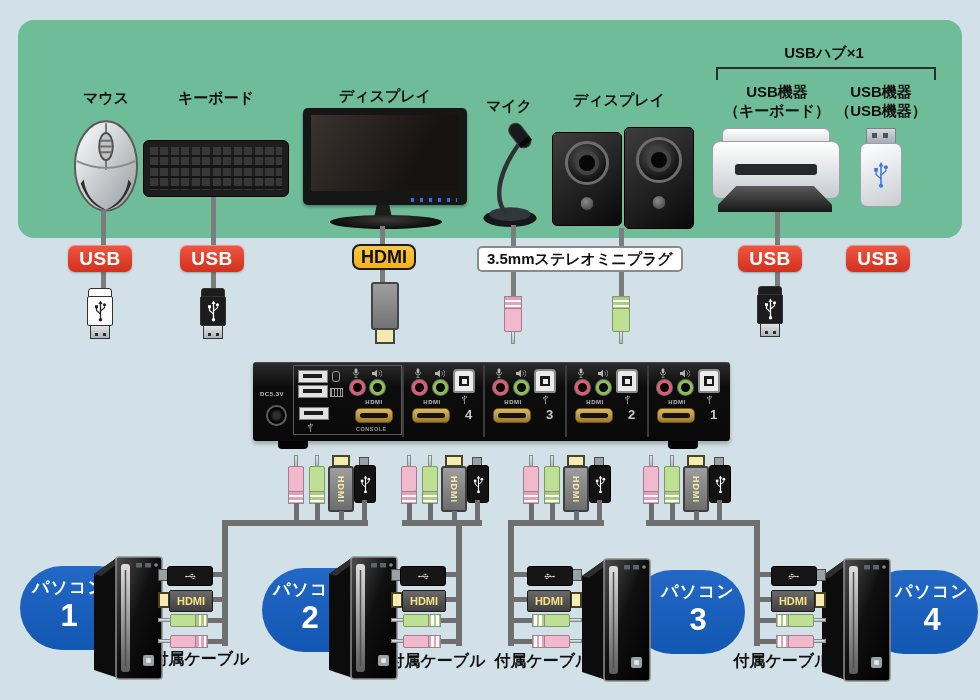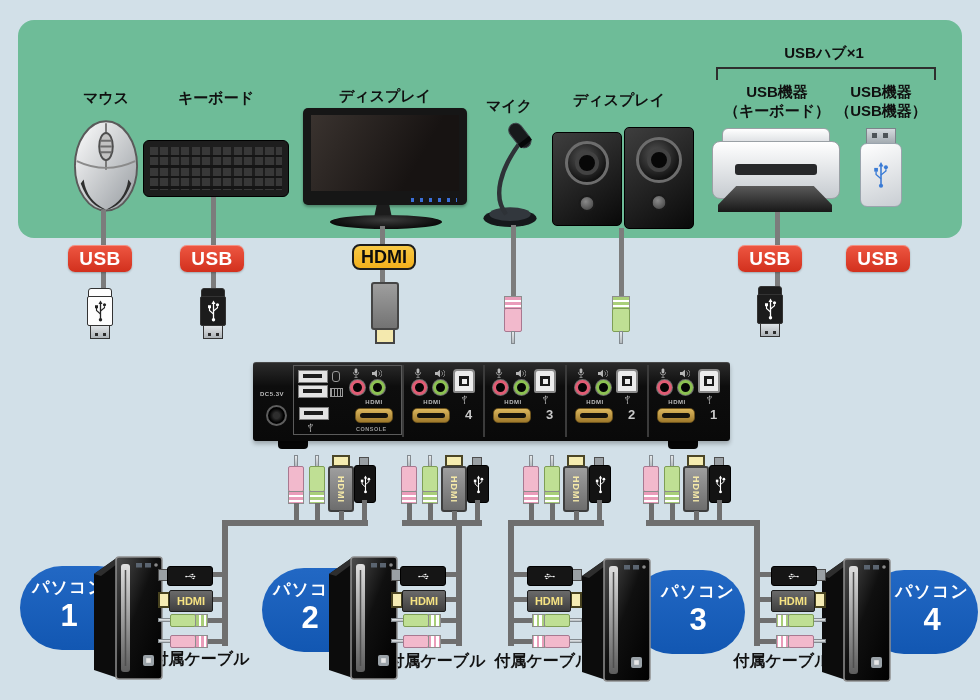--- a/index.html
+++ b/index.html
@@ -255,20 +255,21 @@
   <div class="cable" style="left:101px;top:210px;height:80px"></div>
   <div class="cable" style="left:211px;top:197px;height:93px"></div>
   <div class="cable" style="left:380px;top:226px;height:58px"></div>
   <div class="cable" style="left:511px;top:225px;height:73px"></div>
   <div class="cable" style="left:619px;top:228px;height:70px"></div>
   <div class="cable" style="left:775px;top:212px;height:76px"></div>
 
   <div class="usb-badge" style="left:68px;top:245px">USB</div>
   <div class="usb-badge" style="left:180px;top:245px">USB</div>
   <div class="hdmi-badge" style="left:352px;top:244px">HDMI</div>
+  <div class="audio-badge" style="left:477px;top:246px">3.5mmステレオミニプラグ</div>
   <div class="usb-badge" style="left:738px;top:245px">USB</div>
   <div class="usb-badge" style="left:846px;top:245px">USB</div>
 
   <div class="tp plug-white" style="left:87px;top:288px;width:26px;height:52px">
     <div class="shoulder"></div>
     <div class="pbody">
         <svg width="13" height="22" viewBox="0 0 26 44" style="color:#222">
           <use href="#sym-usb"></use>
         </svg>
       </div>

